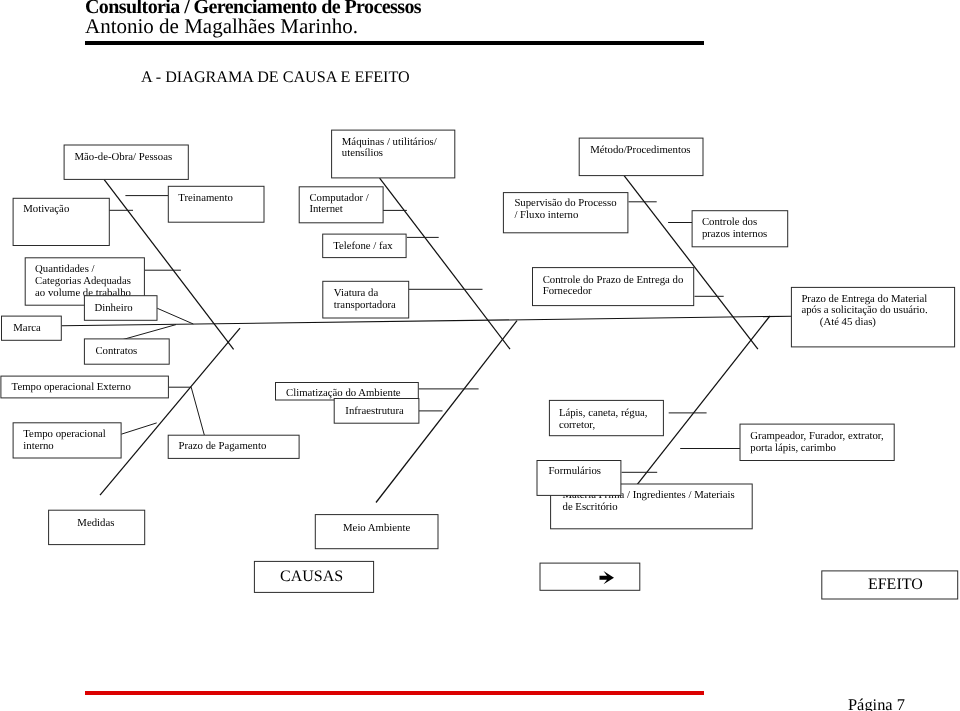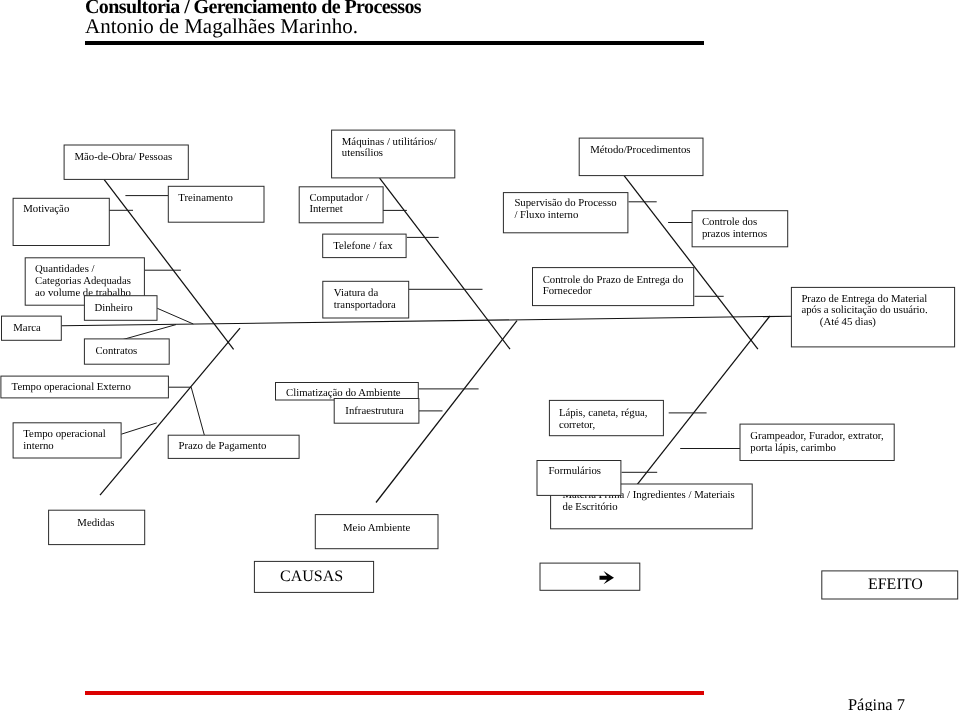--- a/index.html
+++ b/index.html
@@ -23,20 +23,21 @@
   .spine{stroke:#111;stroke-width:1.1;fill:none;}
   svg text{font-family:"Liberation Serif",serif;fill:#000;font-size:10.75px;}
 </style>
 </head>
 <body>
 
 <div class="page">
   <div class="hdr-title">Consultoria / Gerenciamento de Processos</div>
   <div class="hdr-sub">Antonio de Magalhães Marinho.</div>
   <div class="hdr-rule"></div>
+  <div class="sec-title">A - DIAGRAMA DE CAUSA E EFEITO</div>
   <svg class="diagram" viewBox="0 0 960 711" xmlns="http://www.w3.org/2000/svg">
     <g id="g-lines">
         <line x1="61.5" y1="325.8" x2="791.6" y2="316.2" class="spine"></line>
         <line x1="104.2" y1="179.6" x2="233.6" y2="349.4" class="bone"></line>
         <line x1="379.6" y1="178.1" x2="510" y2="349.2" class="bone"></line>
         <line x1="624.1" y1="175.6" x2="757.9" y2="349.1" class="bone"></line>
         <line x1="100" y1="495.2" x2="240" y2="328.2" class="bone"></line>
         <line x1="376" y1="502.5" x2="517" y2="320.7" class="bone"></line>
         <line x1="637.3" y1="484.4" x2="769.9" y2="316" class="bone"></line>
         <line x1="125.4" y1="195.6" x2="168.1" y2="195.6" class="ln"></line>

